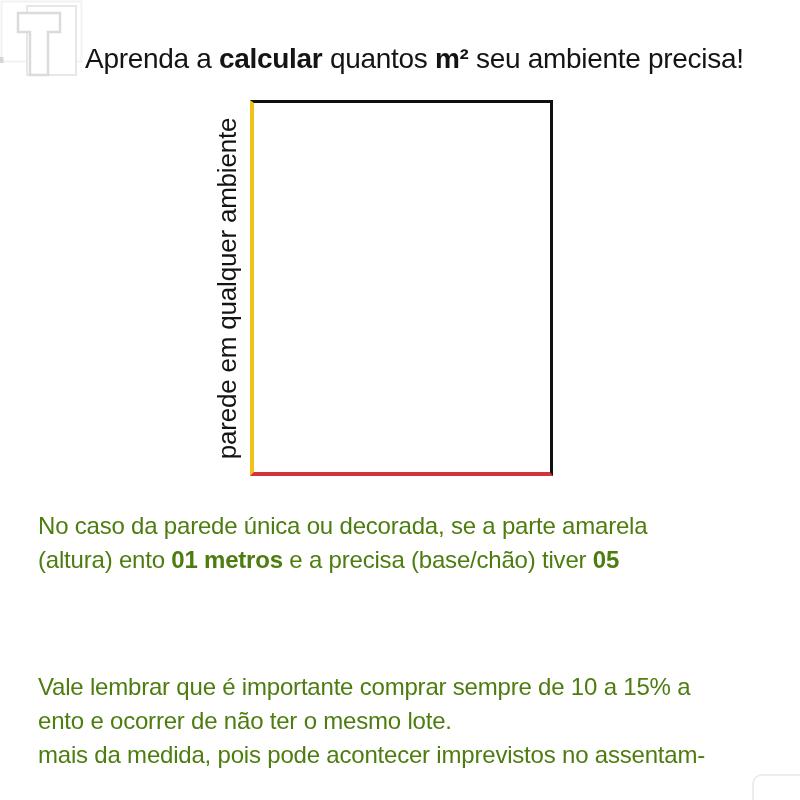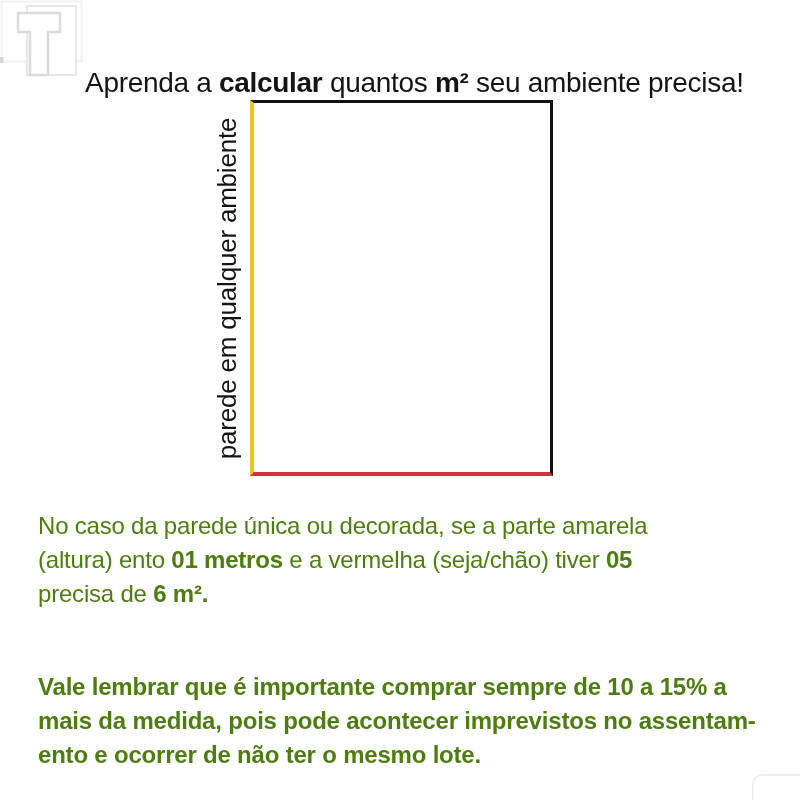--- a/index.html
+++ b/index.html
@@ -42,21 +42,20 @@
   .title {
     position: absolute;
     left: 85px;
     top: 42px;
     width: 700px;
     font-size: 28px;
     letter-spacing: -0.3px;
     line-height: 34px;
     color: #141414;
     white-space: nowrap;
-    margin-top: 24px;
   }
   .b { font-weight: bold; }
 
   
   .wall-rect {
     position: absolute;
     left: 250px;
     top: 100px;
     width: 296px;  
     height: 369px; 
@@ -89,21 +88,21 @@
   .paragraph {
     position: absolute;
     left: 38px;
     width: 740px;
     font-size: 24px;
     letter-spacing: -0.2px;
     line-height: 34px;
     color: #4d7c0f;
   }
   .p1 { top: 509px; }
-  .p2 { top: 670px; font-weight: bold; }
+  .p2 { top: 670px; }
   .tline { white-space: nowrap; }
 </style>
 </head>
 <body>
 
 <div class="page">
 
   <div class="logo-wrap">
     <svg width="95" height="90" viewBox="0 0 95 90">
       <rect x="1.5" y="1.5" width="80" height="60" fill="none" stroke="#f2f2f2" stroke-width="2"></rect>
@@ -121,34 +120,31 @@
 
   <div class="wall-label-wrap">
     <span class="wall-label">parede em qualquer ambiente</span>
   </div>
 
   <div class="paragraph p1">
     <div class="tline">
       <span>No caso da parede única ou decorada, se a parte amarela</span>
     </div>
     <div class="tline">
-      <span>(altura) ento </span><span class="b">01 metros</span><span> e a vermelha (seja/chão) tiver </span><span class="b">05</span>
-    </div>
-    <div class="tline">
-      <span>precisa de </span><span class="b">6 m².</span>
+      <span>(altura) ento </span><span class="b">01 metros</span><span> e a precisa (base/chão) tiver </span><span class="b">05</span>
     </div>
   </div>
 
   <div class="paragraph p2">
     <div class="tline">
       <span>Vale lembrar que é importante comprar sempre de 10 a 15% a</span>
     </div>
     <div class="tline">
-      <span>mais da medida, pois pode acontecer imprevistos no assentam-</span>
+      <span>ento e ocorrer de não ter o mesmo lote.</span>
     </div>
     <div class="tline">
-      <span>ento e ocorrer de não ter o mesmo lote.</span>
+      <span>mais da medida, pois pode acontecer imprevistos no assentam-</span>
     </div>
   </div>
 
   <div class="corner-mark"></div>
 
 </div>
 
 </body></html>

